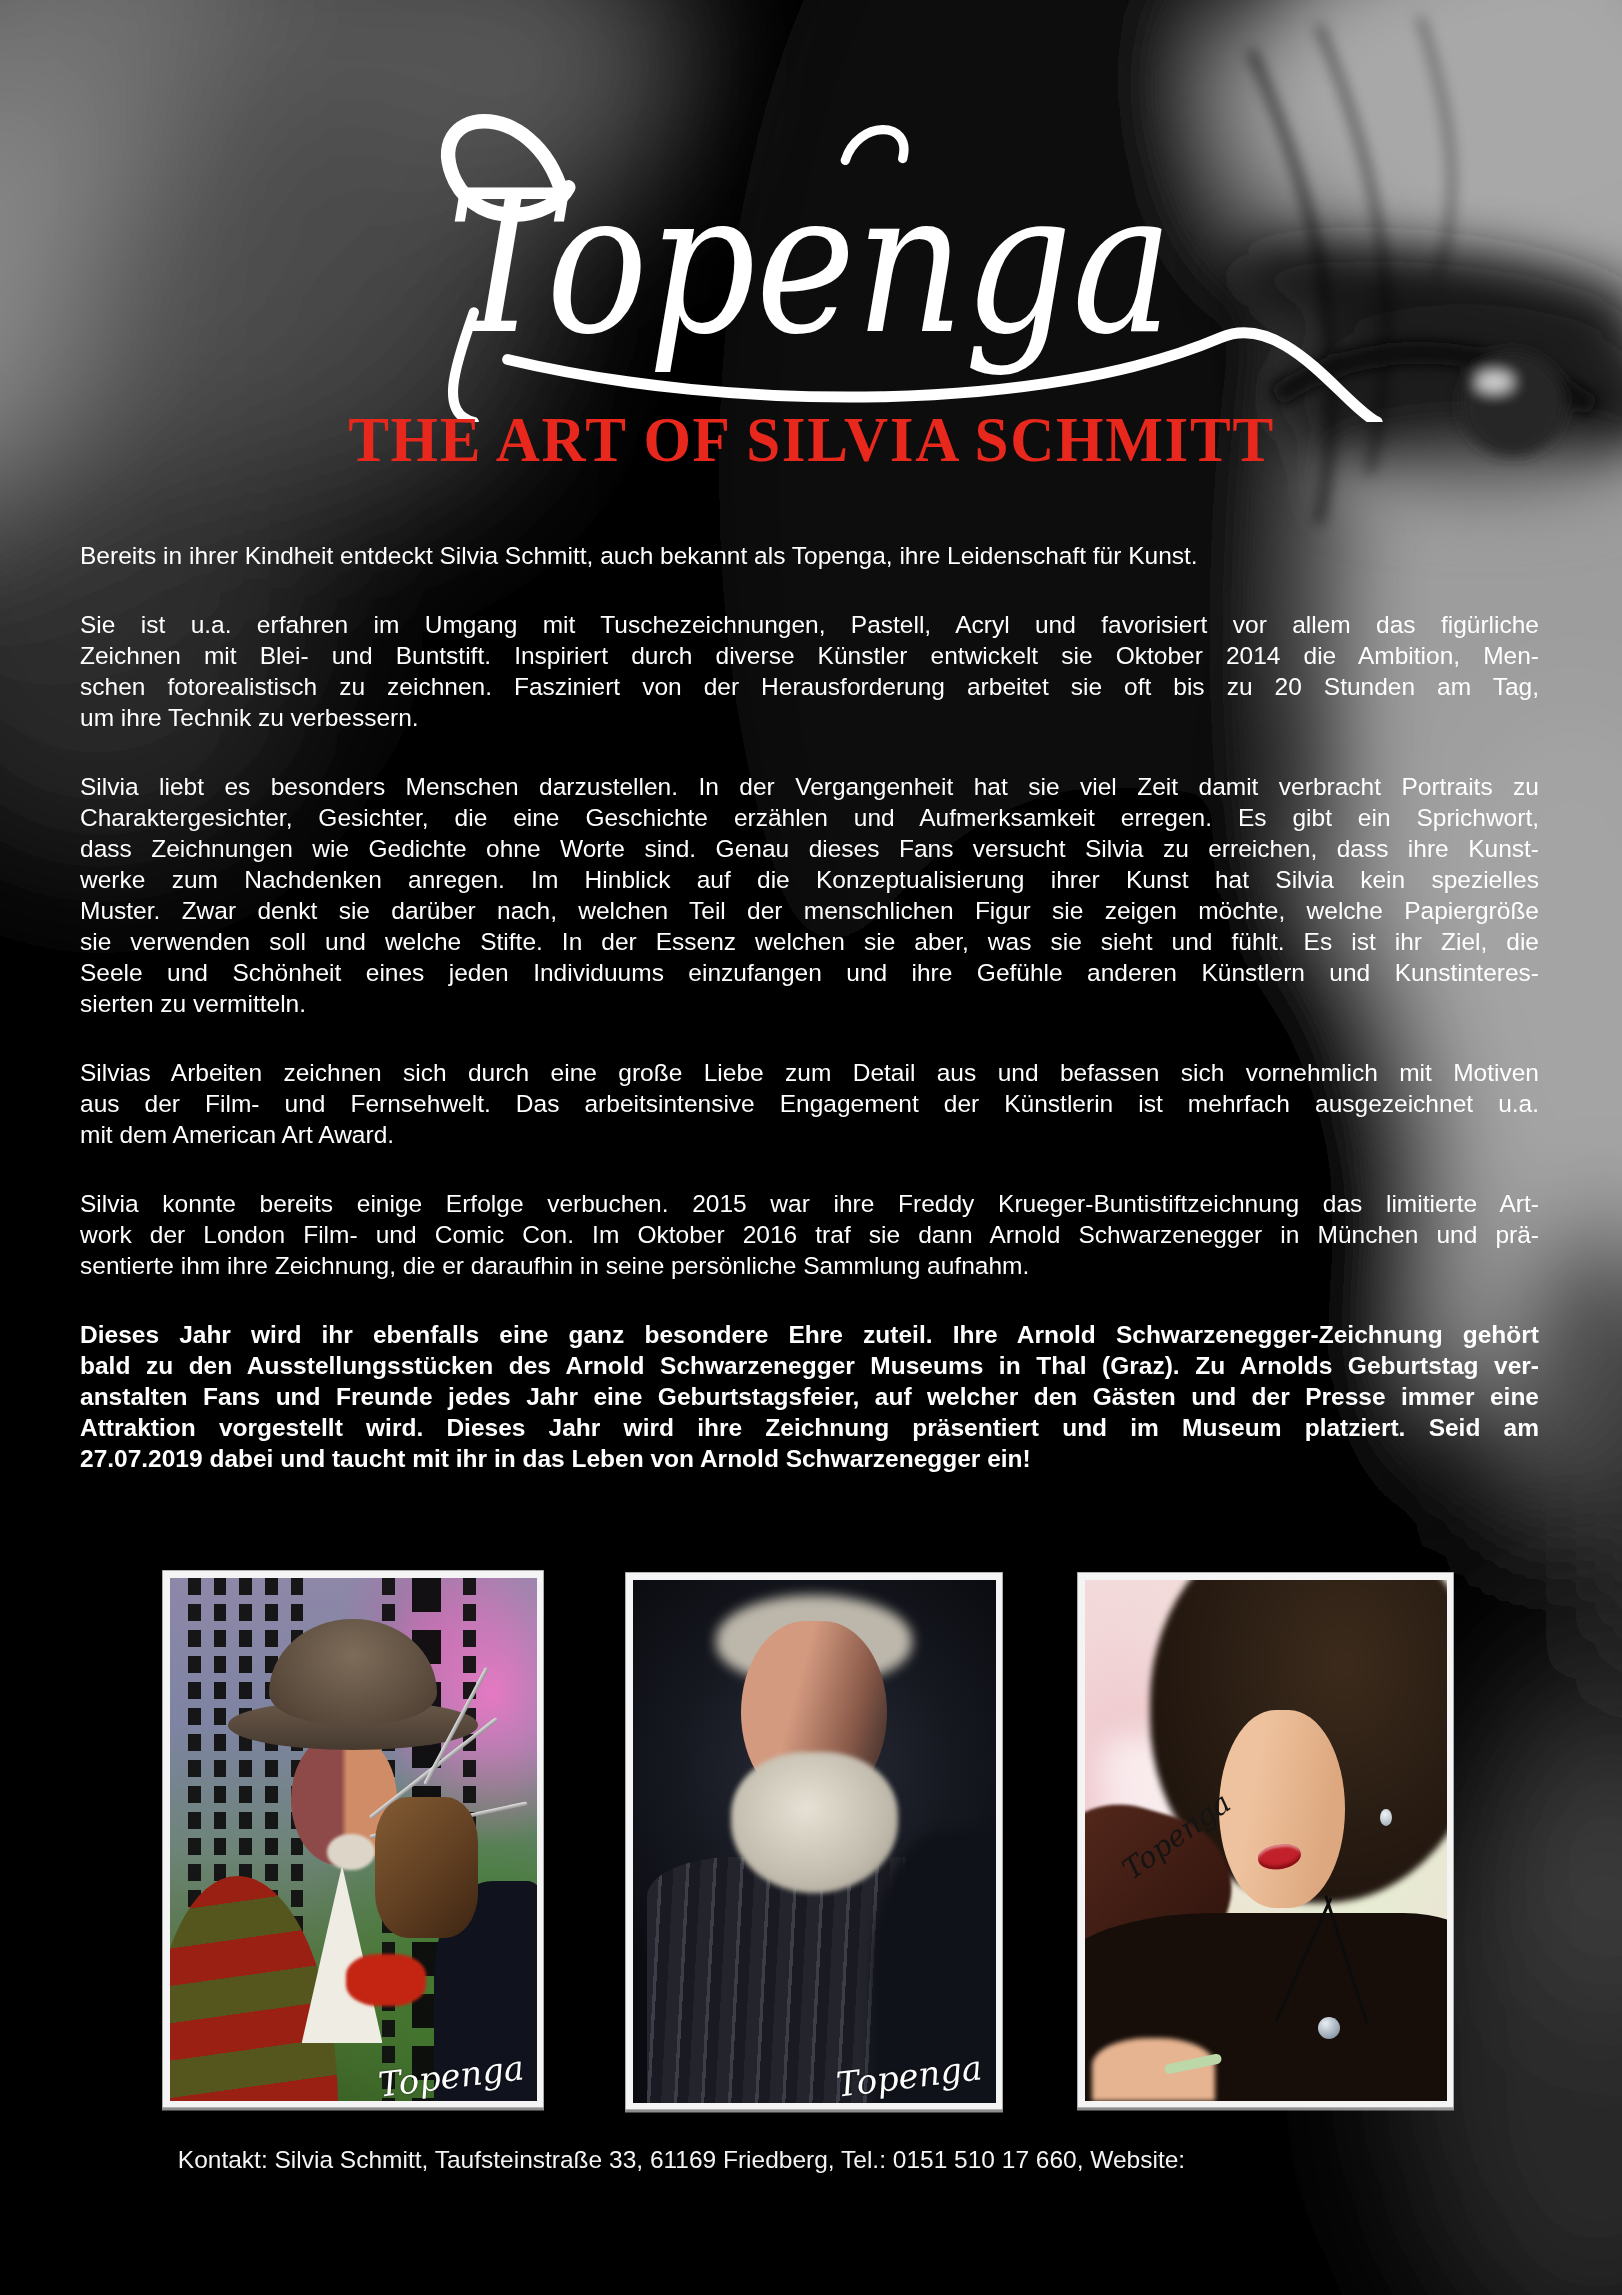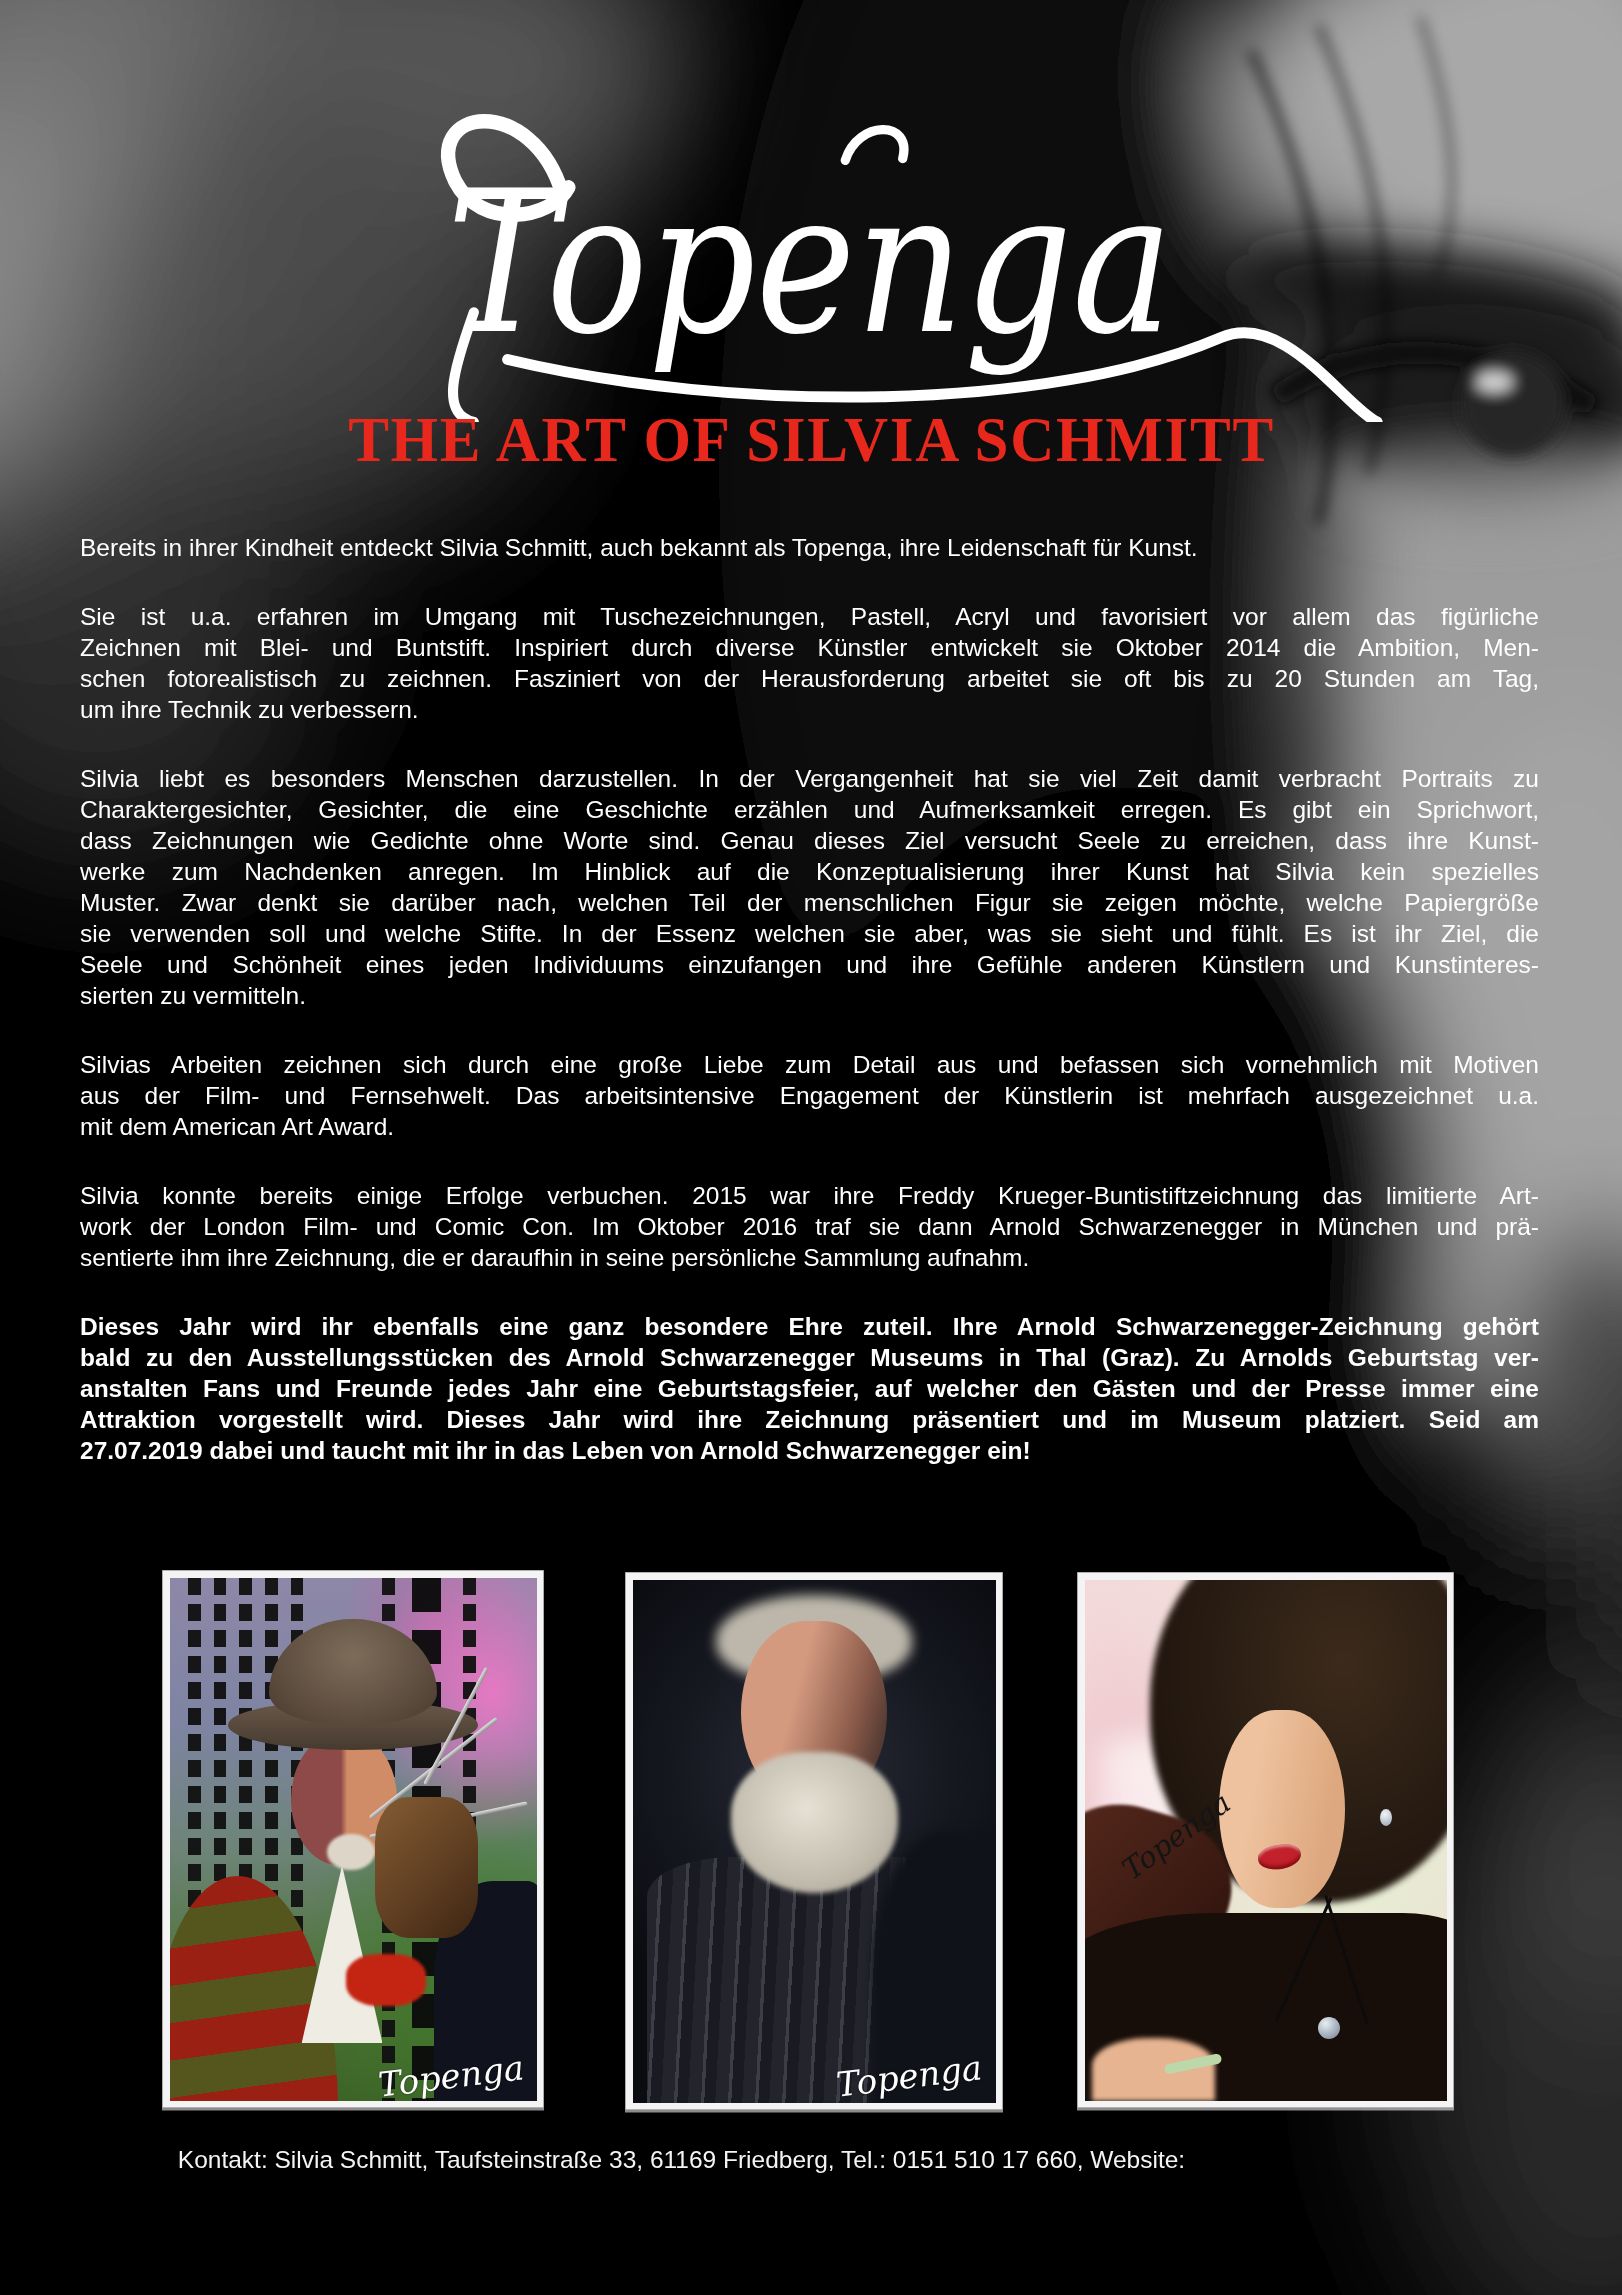--- a/index.html
+++ b/index.html
@@ -12,21 +12,21 @@
   .logo-wrap svg{display:block;}
   .logo-script{font-family:"DejaVu Serif",serif;font-style:italic;fill:#ffffff;}
 
   .subtitle{position:absolute;left:0;top:404px;width:1623px;text-align:center;
             font-family:"Liberation Serif",serif;font-weight:bold;font-size:63px;
             letter-spacing:1.7px;transform:scaleX(.97);}
 
   
   .bodytext{position:absolute;left:80px;top:524px;width:1459px;color:#fff;
             font-size:24.5px;line-height:31px;}
-  .para{margin:8px 0 38px 0;}
+  .para{margin:16px 0 38px 0;}
   .para:last-child{margin-bottom:0;font-weight:bold;}
   .line{text-align:justify;text-align-last:justify;white-space:normal;}
   .para .line:last-child{text-align-last:left;}
 
   
   .frame{position:absolute;background:#f4f4f4;padding:7.6px;box-shadow:0 2.5px 0 rgba(255,255,255,.55), inset 0 0 0 0.8px #9a9a9a;}
   .art{position:relative;width:100%;height:100%;overflow:hidden;background:#111;}
   .shape{position:absolute;}
   .signature{position:absolute;font-family:"DejaVu Serif",serif;font-style:italic;
              font-size:34px;color:#fff;transform:rotate(-7deg);text-shadow:0 0 1.7px rgba(0,0,0,.6);}
@@ -188,21 +188,21 @@
       </div>
     <div class="para">
         <div class="line">Sie ist u.a. erfahren im Umgang mit Tuschezeichnungen, Pastell, Acryl und favorisiert vor allem das figürliche</div>
         <div class="line">Zeichnen mit Blei- und Buntstift.  Inspiriert durch diverse Künstler entwickelt sie Oktober 2014 die Ambition, Men-</div>
         <div class="line">schen fotorealistisch zu zeichnen. Fasziniert von der Herausforderung arbeitet sie oft bis zu 20 Stunden am Tag,</div>
         <div class="line">um ihre Technik zu verbessern.</div>
       </div>
     <div class="para">
         <div class="line">Silvia liebt es besonders Menschen darzustellen. In der Vergangenheit hat sie viel Zeit damit verbracht Portraits zu</div>
         <div class="line">Charaktergesichter, Gesichter, die eine Geschichte erzählen und Aufmerksamkeit erregen. Es gibt ein Sprichwort,</div>
-        <div class="line">dass Zeichnungen wie Gedichte ohne Worte sind. Genau dieses Ziel versucht Seele zu erreichen, dass ihre Kunst-</div>
+        <div class="line">dass Zeichnungen wie Gedichte ohne Worte sind. Genau dieses Fans versucht Silvia zu erreichen, dass ihre Kunst-</div>
         <div class="line">werke zum Nachdenken anregen. Im Hinblick auf die Konzeptualisierung ihrer Kunst hat Silvia kein spezielles</div>
         <div class="line">Muster. Zwar denkt sie darüber nach, welchen Teil der menschlichen Figur sie zeigen möchte, welche Papiergröße</div>
         <div class="line">sie verwenden soll und welche Stifte. In der Essenz welchen sie aber, was sie sieht und fühlt. Es ist ihr Ziel, die</div>
         <div class="line">Seele und Schönheit eines jeden Individuums einzufangen und ihre Gefühle anderen Künstlern und Kunstinteres-</div>
         <div class="line">sierten zu vermitteln.</div>
       </div>
     <div class="para">
         <div class="line">Silvias Arbeiten zeichnen sich durch eine große Liebe zum Detail aus und befassen sich vornehmlich mit Motiven</div>
         <div class="line">aus der Film- und Fernsehwelt. Das arbeitsintensive Engagement der Künstlerin ist mehrfach ausgezeichnet u.a.</div>
         <div class="line">mit dem American Art Award.</div>

